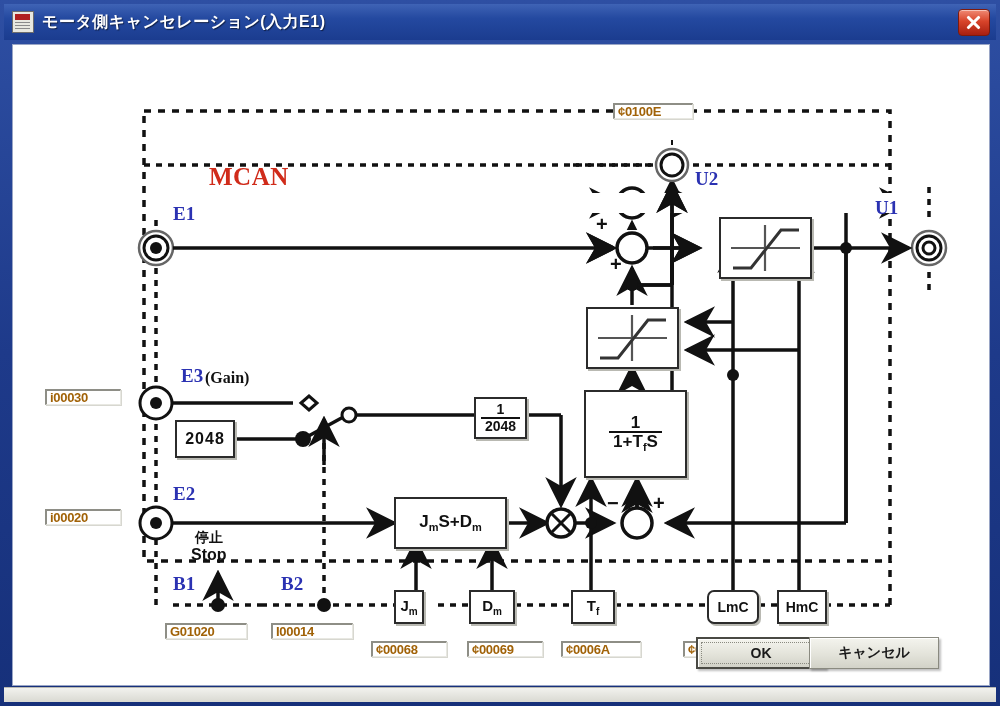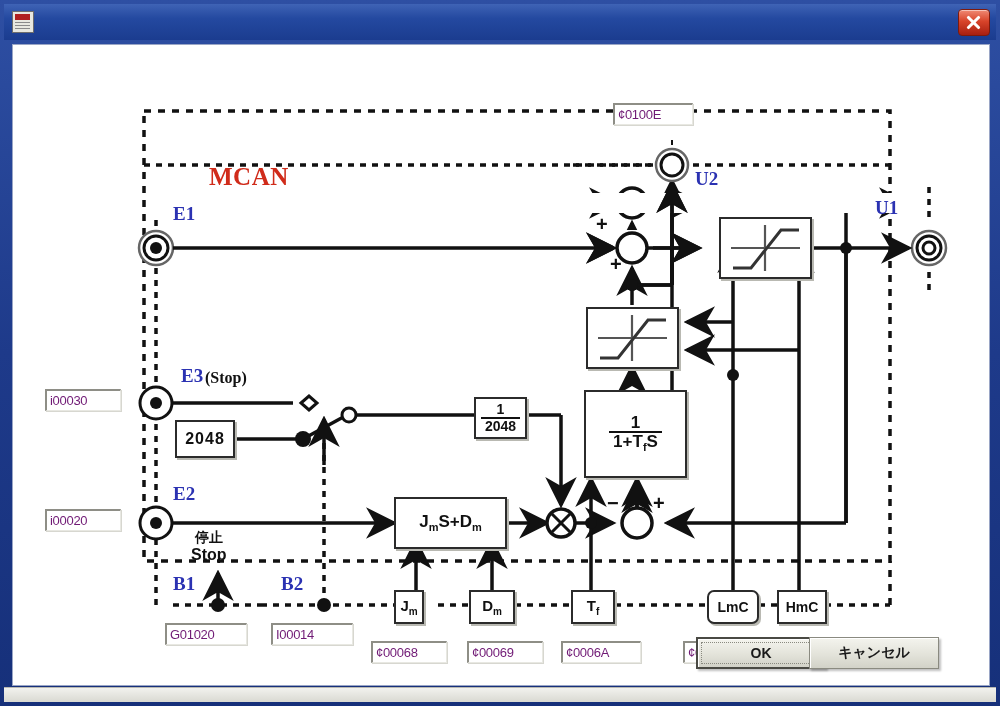--- a/index.html
+++ b/index.html
@@ -71,25 +71,25 @@
   
   .field{
     position:absolute;
     box-sizing:border-box;
     background:#ffffff;
     border:1px solid #e8e8e2;
     border-top:2px solid #8e8e86;
     border-left:2px solid #8e8e86;
     box-shadow:1px 1px 0 #d7d7d0;
     font-family:"Liberation Sans", sans-serif;
-    font-size:13px;font-weight:normal;color:#701a75;
+    font-size:13px;font-weight:bold;color:#a16207;
     display:flex;align-items:center;
     padding-left:3px;
     letter-spacing:-0.3px;
-    height:22px;
+    height:16px;
   }
 
   
   .lbl{position:absolute;white-space:nowrap;}
   .lbl-blue{color:#2b32b2;font-weight:bold;font-size:19px;font-family:"Liberation Serif",serif;}
   .lbl-red{color:#d02b1a;font-weight:bold;font-size:25px;font-family:"Liberation Serif",serif;letter-spacing:.5px;}
   .lbl-blk{color:#111;font-weight:bold;font-size:16px;font-family:"Liberation Serif",serif;}
   .lbl-sm{color:#111;font-weight:bold;font-size:13px;font-family:"Liberation Sans",sans-serif;}
 
   
@@ -122,20 +122,21 @@
     border:1px dotted #8a8a80;
   }
 </style>
 </head>
 <body>
 
 <div class="window">
 
   <div class="titlebar">
     <span class="title-ico"></span>
+    <span class="title-text">モータ側キャンセレーション(入力E1)</span>
     <div class="close-btn">
       <span class="x1"></span>
         <span class="x2"></span>
     </div>
   </div>
 
   <div class="client">
     <div class="canvas">
 
       <svg class="diagram" viewBox="0 0 976 640">
@@ -362,21 +363,21 @@
       <div class="blk" style="left:558px;top:545px;width:44px;height:34px;font-size:15px;">
         <span>T<sub style="font-size:10px">f</sub></span>
       </div>
       <div class="blk" style="left:694px;top:545px;width:52px;height:34px;font-size:14px;border-radius:7px;">LmC</div>
       <div class="blk" style="left:764px;top:545px;width:50px;height:34px;font-size:14px;">HmC</div>
 
       <div class="lbl lbl-red" style="left:152px;top:118px;margin-left:44px;">MCAN</div>
 
       <div class="lbl lbl-blue" style="left:160px;top:158px;">E1</div>
       <div class="lbl lbl-blue" style="left:160px;top:320px;margin-left:8px;">E3</div>
-      <div class="lbl lbl-blk" style="left:192px;top:324px;">(Stop)</div>
+      <div class="lbl lbl-blk" style="left:192px;top:324px;">(Gain)</div>
       <div class="lbl lbl-blue" style="left:160px;top:438px;">E2</div>
       <div class="lbl lbl-blue" style="left:862px;top:152px;">U1</div>
       <div class="lbl lbl-blue" style="left:682px;top:123px;">U2</div>
       <div class="lbl lbl-blue" style="left:160px;top:528px;text-align:right;">B1</div>
       <div class="lbl lbl-blue" style="left:268px;top:528px;">B2</div>
 
       <div class="lbl lbl-sm" style="left:182px;top:484px;font-size:14px;">停止</div>
       <div class="lbl lbl-sm" style="left:178px;top:501px;font-size:16px;">Stop</div>
 
       <div class="lbl lbl-sm" style="left:583px;top:168px;font-size:20px;">+</div>

